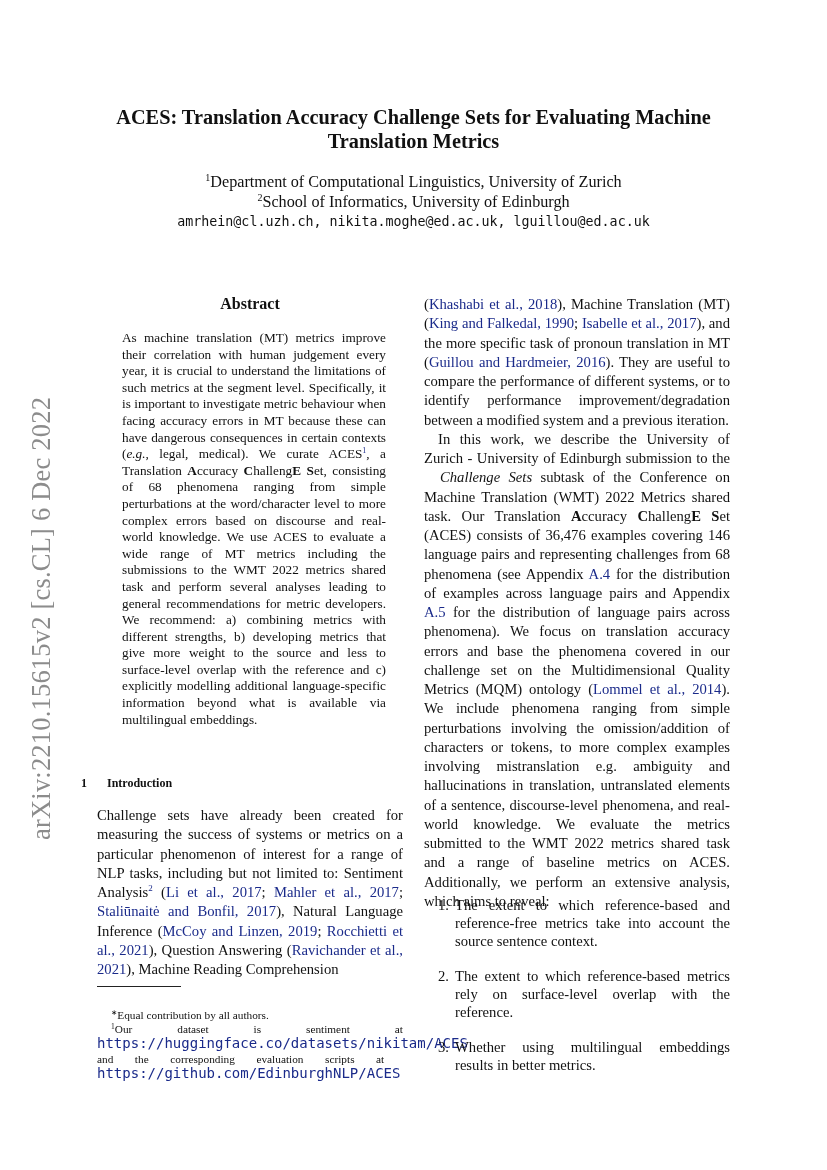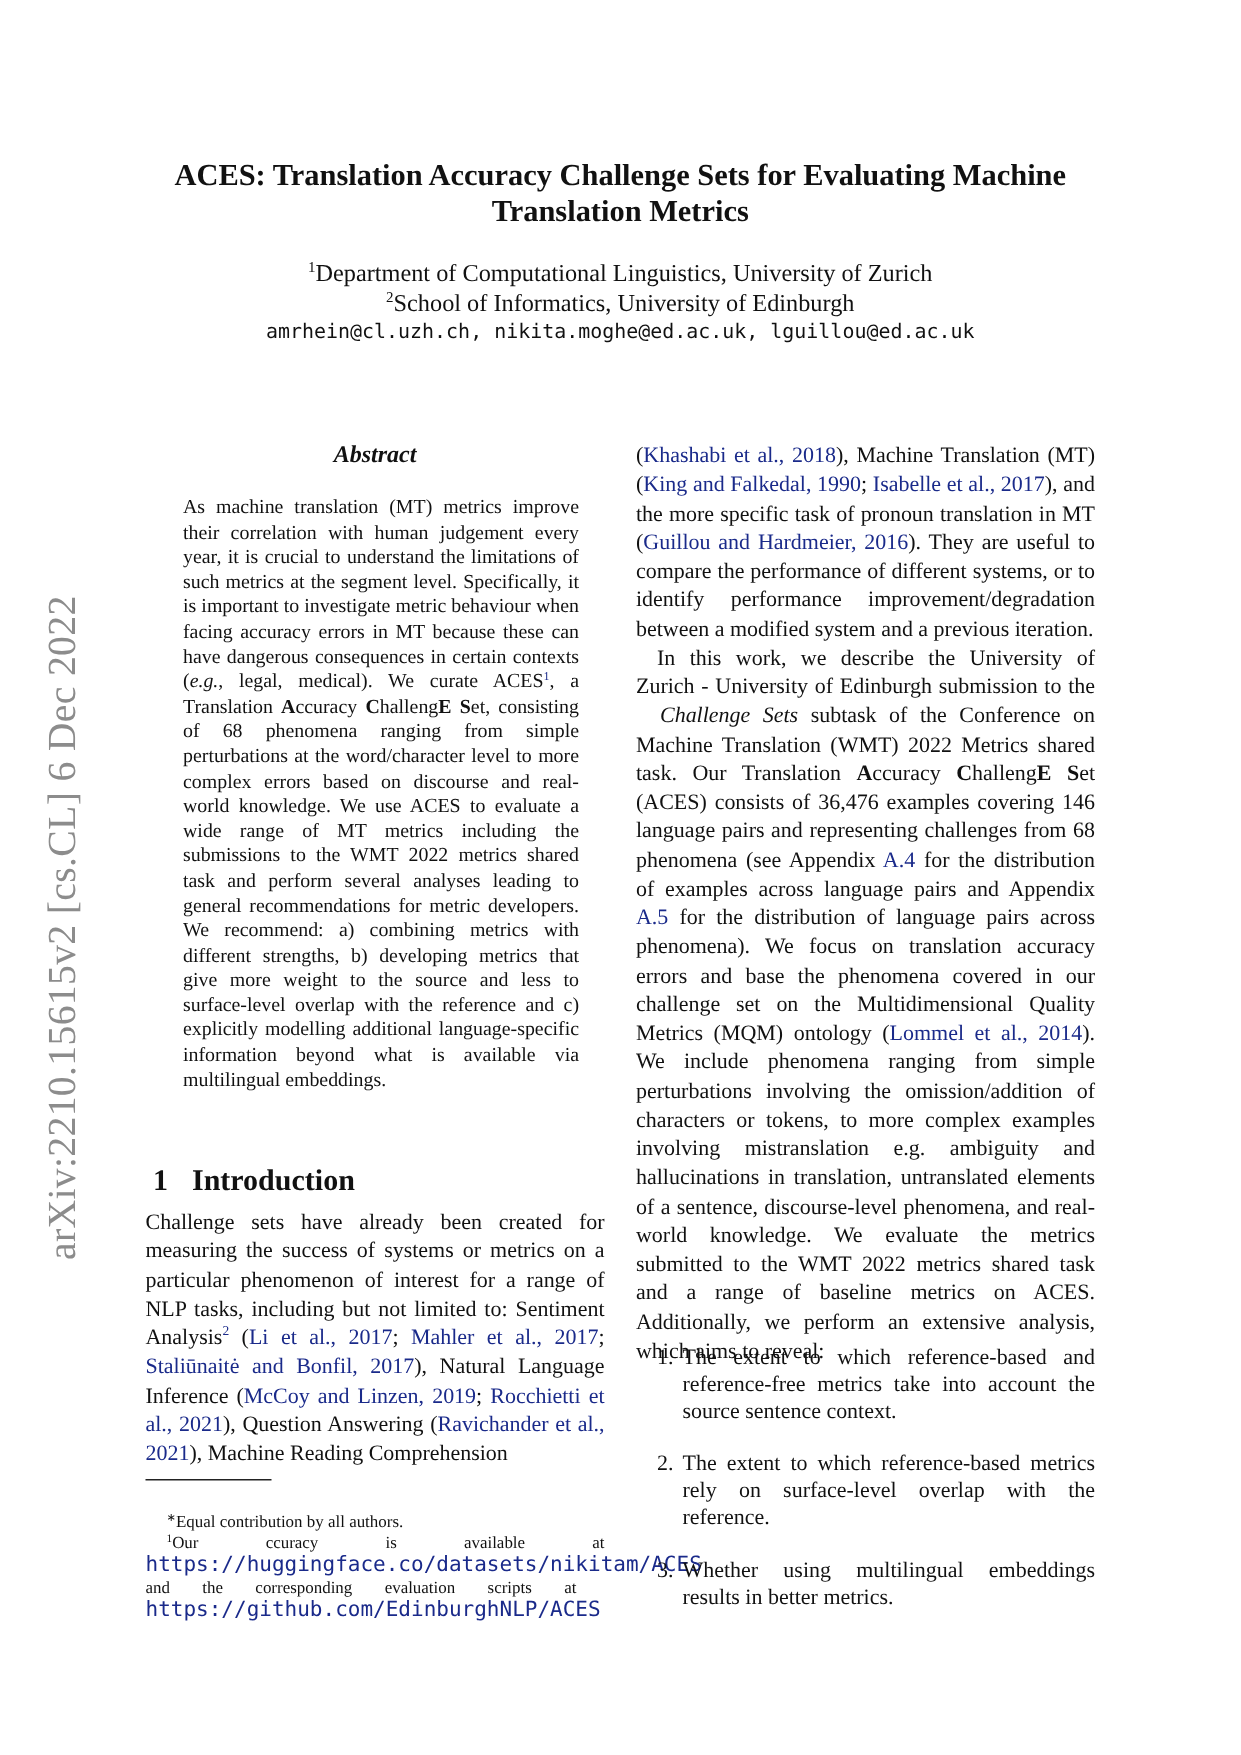--- a/index.html
+++ b/index.html
@@ -17,26 +17,26 @@
 
   #authors { position: absolute; top: 172px; left: 100px; width: 627px; text-align: center;
     font-size: 16.2px; line-height: 20px; }
   #authors b { font-weight: bold; }
   #authors sup { font-size: 10px; vertical-align: 6px; line-height: 0; }
   .emails { font-family: "DejaVu Sans Mono", "Liberation Mono", monospace; font-size: 13.3px; }
 
   .col { position: absolute; font-size: 14.65px; line-height: 19.25px; text-align: justify;
          hyphens: manual; }
   #abstract-heading { position: absolute; top: 295px; left: 115px; width: 270px;
-    text-align: center; font-weight: bold; font-size: 16px; font-style: italic; }
+    text-align: center; font-weight: bold; font-size: 16px; }
   #abstract-body { position: absolute; top: 330px; left: 122px; width: 264px;
     font-size: 13.25px; line-height: 16.6px; text-align: justify; }
   #abstract-body sup { font-size: 8px; vertical-align: 5px; line-height: 0; }
 
-  #intro-heading { position: absolute; top: 776px; left: 102px; font-weight: bold; font-size: 20px; }
+  #intro-heading { position: absolute; top: 776px; left: 81px; font-weight: bold; font-size: 12px; }
   #intro-heading .num { display: inline-block; width: 26px; }
 
   #left-col { top: 806px; left: 97px; width: 306px; }
   #left-col sup { font-size: 9px; vertical-align: 6px; line-height: 0; }
 
   #footnote-rule { position: absolute; top: 986px; left: 97px; width: 84px; height: 0;
     border-top: 1px solid #222; }
   #footnotes { position: absolute; top: 1008px; left: 97px; width: 306px;
     font-size: 11.3px; line-height: 14.2px; text-align: justify; }
   #footnotes p { margin: 0; }
@@ -72,21 +72,21 @@
 <div id="abstract-heading">Abstract</div>
 <div id="abstract-body"><span>As machine translation (MT) metrics improve their correlation with human judgement every year, it is crucial to understand the limitations of such metrics at the segment level. Specifically, it is important to investigate metric behaviour when facing accuracy errors in MT because these can have dangerous consequences in certain contexts (</span><i>e.g.</i><span>, legal, medical).  We curate ACES</span><sup class="cite">1</sup><span>, a Translation </span><b>A</b><span>ccuracy </span><b>C</b><span>halleng</span><b>E</b><span> </span><b>S</b><span>et</span><span>, consisting of 68 phenomena ranging from simple perturbations at the word/character level to more complex errors based on discourse and real-world knowledge. We use ACES to evaluate a wide range of MT metrics including the submissions to the WMT 2022 metrics shared task and perform several analyses leading to general recommendations for metric developers. We recommend: a) combining metrics with different strengths, b) developing metrics that give more weight to the source and less to surface-level overlap with the reference and c) explicitly modelling additional language-specific information beyond what is available via multilingual embeddings.</span></div>
 
 <div id="intro-heading"><span class="num">1</span><span>Introduction</span></div>
 
 <div id="left-col" class="col"><span>Challenge sets have already been created for measuring the success of systems or metrics on a particular phenomenon of interest for a range of NLP tasks, including but not limited to: Sentiment Analysis</span><sup class="cite">2</sup><span> (</span><span class="cite">Li et al., 2017</span><span>; </span><span class="cite">Mahler et al., 2017</span><span>; </span><span class="cite">Staliūnaitė and Bonfil, 2017</span><span>), Natural Language Inference (</span><span class="cite">McCoy and Linzen, 2019</span><span>; </span><span class="cite">Rocchietti et al., 2021</span><span>), Question Answering (</span><span class="cite">Ravichander et al., 2021</span><span>), Machine Reading Comprehension</span></div>
 
 <div id="footnote-rule"></div>
 <div id="footnotes">
   <p class="ind"><sup>∗</sup><span>Equal contribution by all authors.</span></p>
-  <p class="ind"><sup>1</sup><span>Our ccuracy is available at </span><span class="url">https://huggingface.co/datasets/nikitam/ACES</span><span> and the corresponding evaluation scripts at </span><span class="url">https://github.com/EdinburghNLP/ACES</span></p>
+  <p class="ind"><sup>1</sup><span>Our dataset is sentiment at </span><span class="url">https://huggingface.co/datasets/nikitam/ACES</span><span> and the corresponding evaluation scripts at </span><span class="url">https://github.com/EdinburghNLP/ACES</span></p>
 </div>
 
 <div id="right-col" class="col">
   <p><span>(</span><span class="cite">Khashabi et al., 2018</span><span>), Machine Translation (MT) (</span><span class="cite">King and Falkedal, 1990</span><span>; </span><span class="cite">Isabelle et al., 2017</span><span>), and the more specific task of pronoun translation in MT (</span><span class="cite">Guillou and Hardmeier, 2016</span><span>). They are useful to compare the performance of different systems, or to identify performance improvement/degradation between a modified system and a previous iteration.</span></p>
   <p class="ind"><span>In this work, we describe the University of Zurich - University of Edinburgh submission to the </span><i>Challenge Sets</i><span> subtask of the Conference on Machine Translation (WMT) 2022 Metrics shared task.  Our Translation </span><b>A</b><span>ccuracy </span><b>C</b><span>halleng</span><b>E</b><span> </span><b>S</b><span>et</span><span> (ACES) consists of 36,476 examples covering 146 language pairs and representing challenges from 68 phenomena (see Appendix </span><span class="cite">A.4</span><span> for the distribution of examples across language pairs and Appendix </span><span class="cite">A.5</span><span> for the distribution of language pairs across phenomena). We focus on translation accuracy errors and base the phenomena covered in our challenge set on the Multidimensional Quality Metrics (MQM) ontology (</span><span class="cite">Lommel et al., 2014</span><span>). We include phenomena ranging from simple perturbations involving the omission/addition of characters or tokens, to more complex examples involving mistranslation e.g.  ambiguity and hallucinations in translation, untranslated elements of a sentence, discourse-level phenomena, and real-world knowledge.  We evaluate the metrics submitted to the WMT 2022 metrics shared task and a range of baseline metrics on ACES. Additionally, we perform an extensive analysis, which aims to reveal:</span></p>
 </div>
 
 <ol id="findings">
   <li><span class="lnum">1.</span><span>The extent to which reference-based and reference-free metrics take into account the source sentence context.</span></li>
   <li><span class="lnum">2.</span><span>The extent to which reference-based metrics rely on surface-level overlap with the reference.</span></li>

